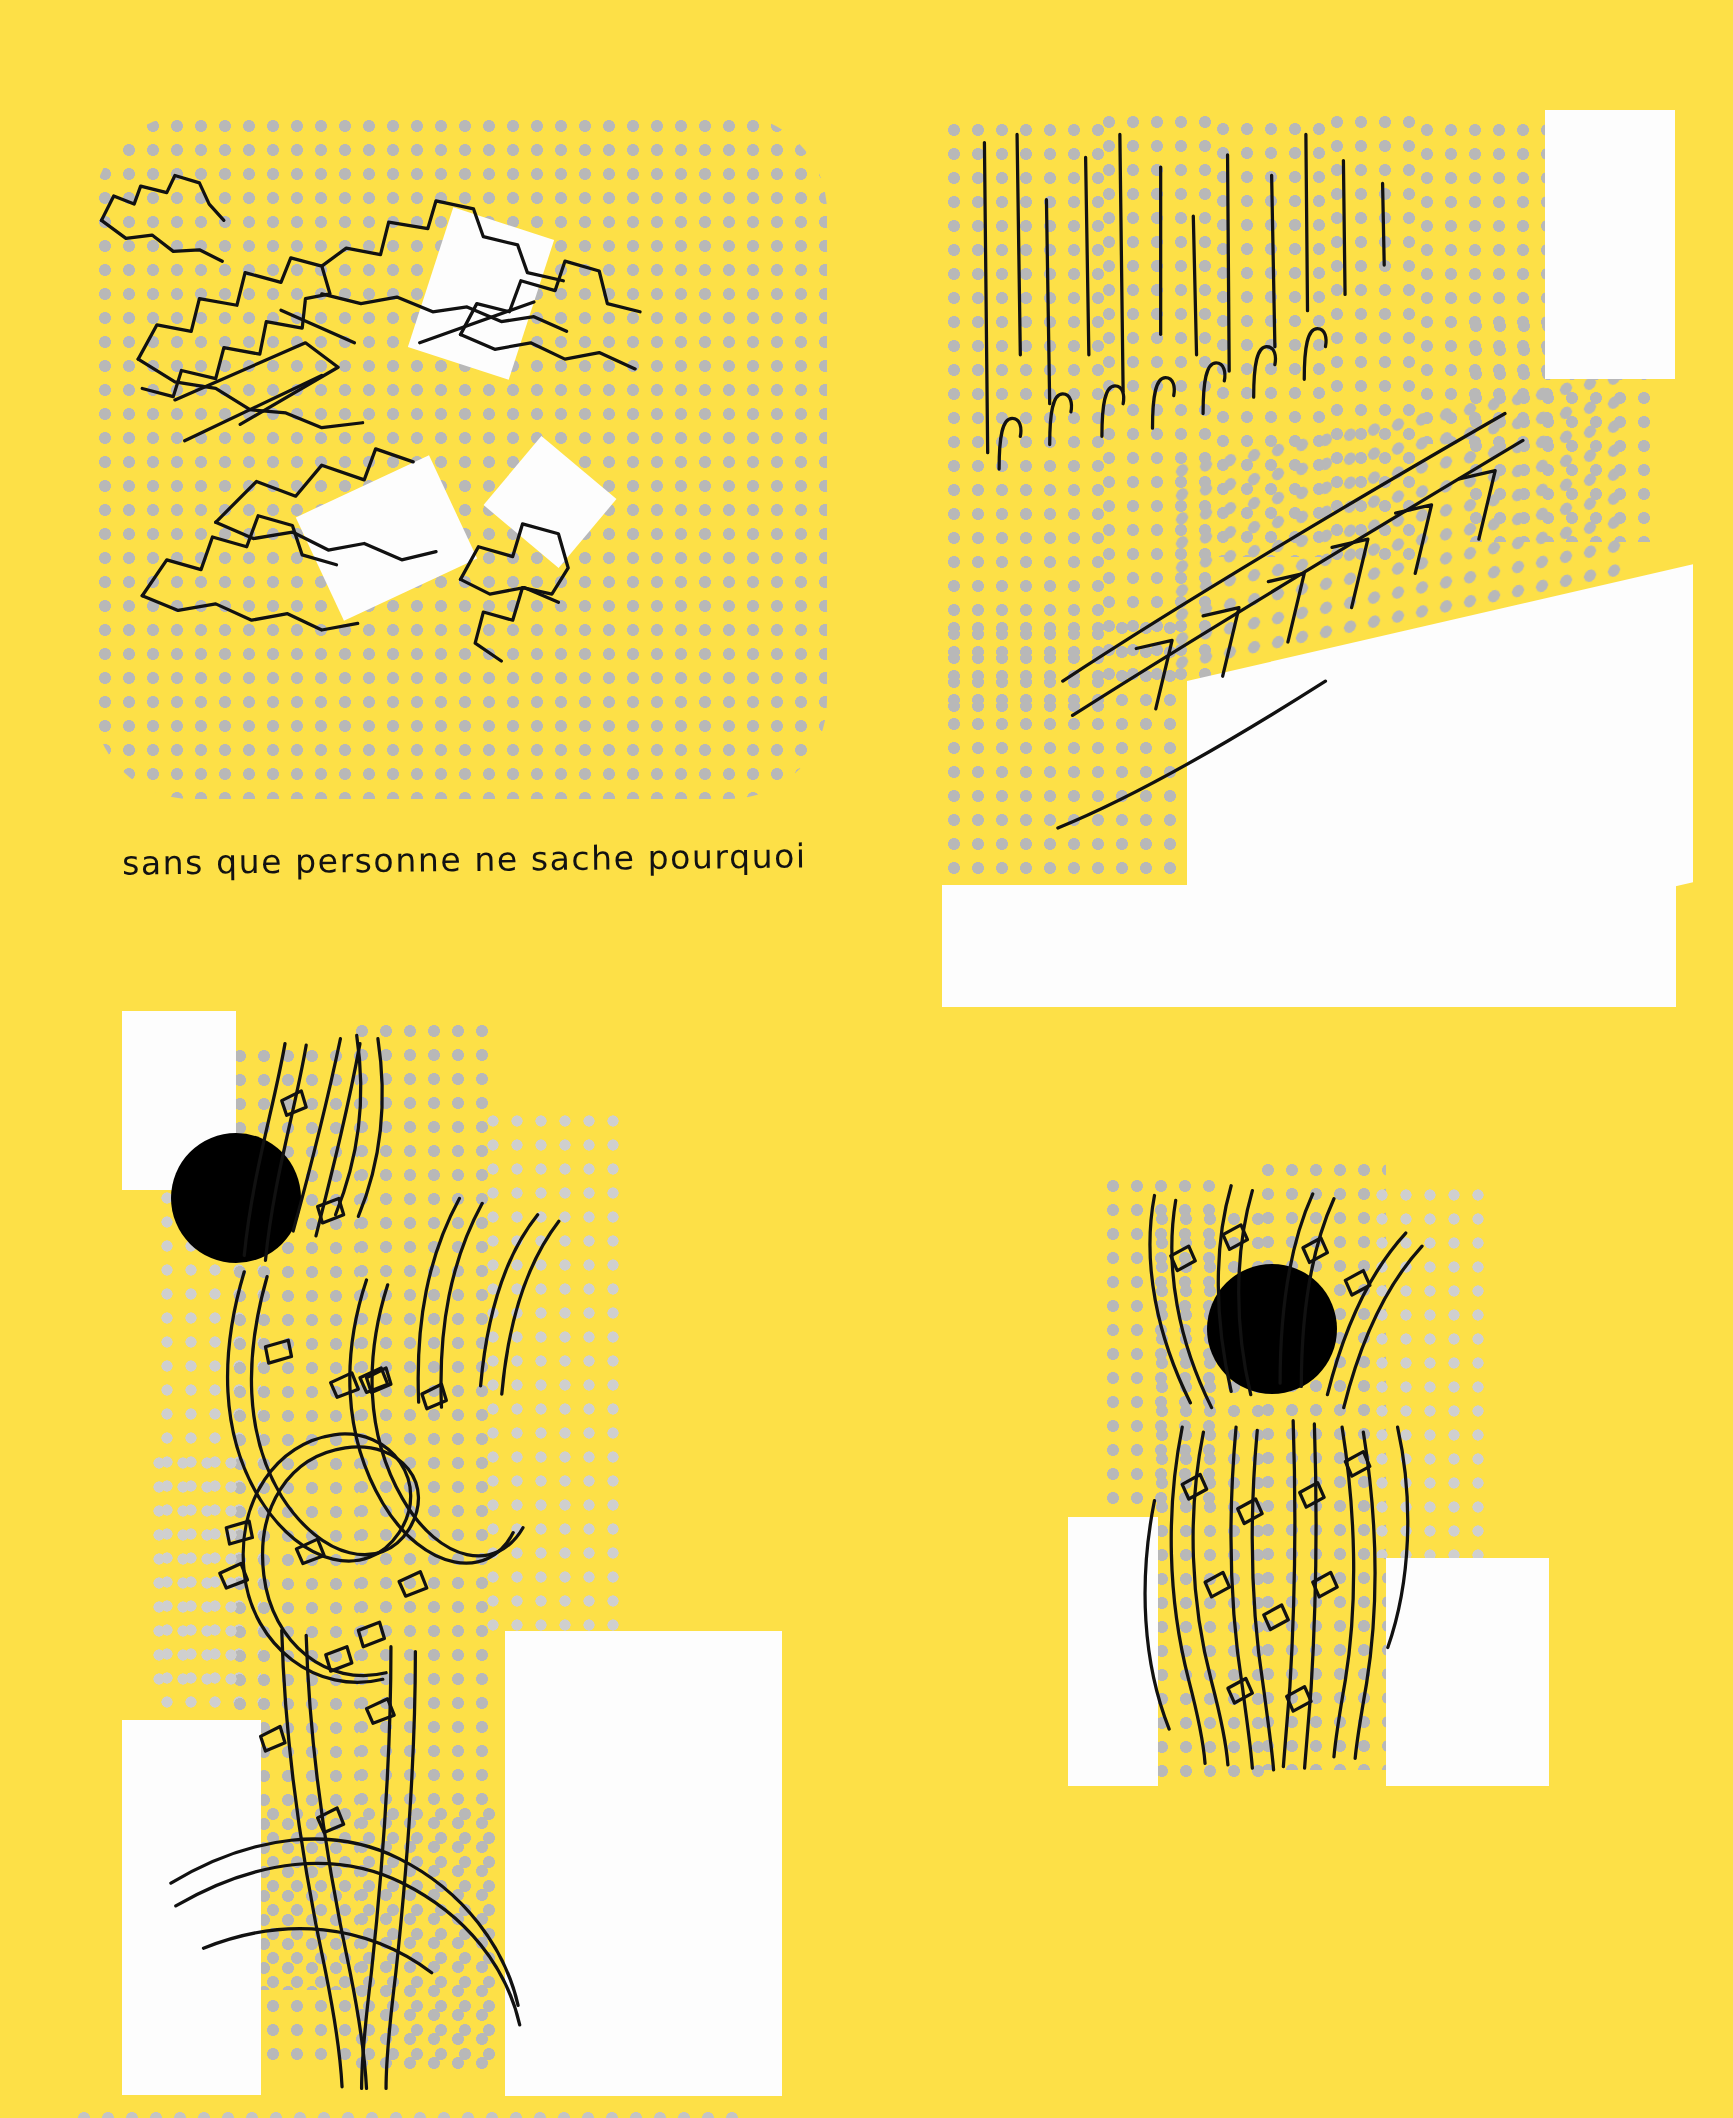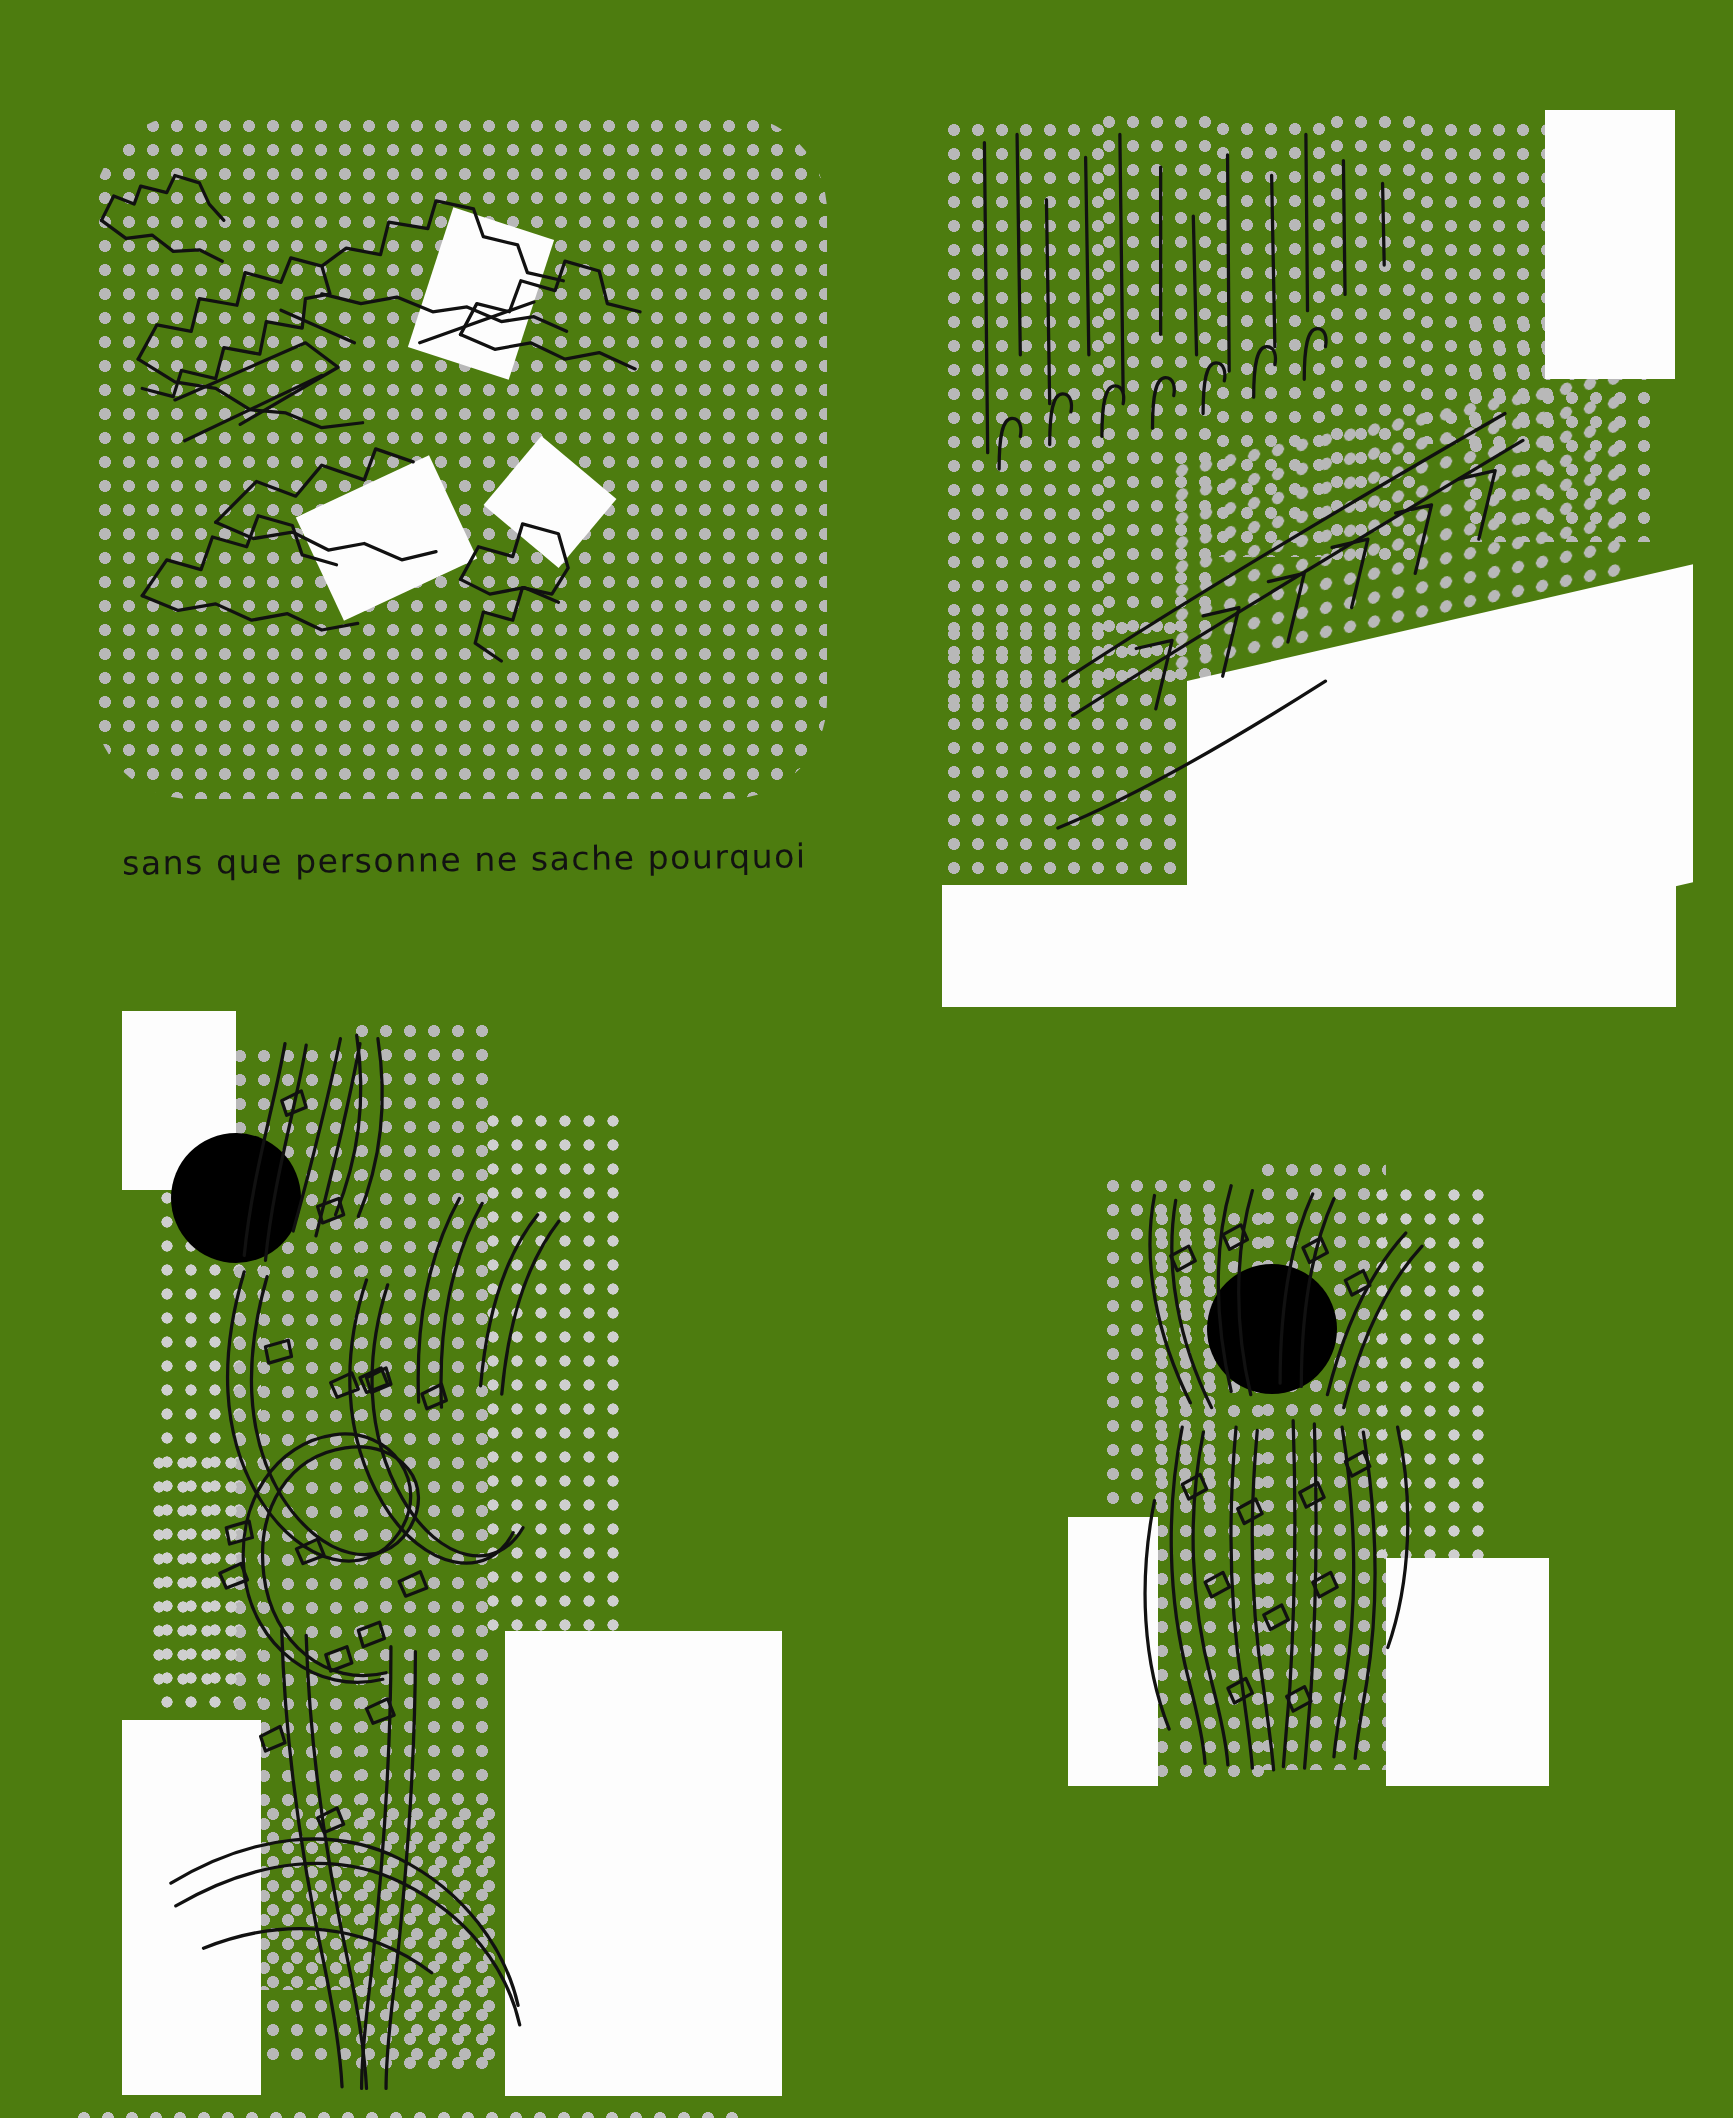--- a/index.html
+++ b/index.html
@@ -10,21 +10,21 @@
   body {
     width: 1734px;
     height: 2119px;
     position: relative;
     overflow: hidden;
     font-family: "Liberation Sans", sans-serif;
   }
   .page {
     position: absolute;
     inset: 0;
-    background: #4d7c0f;
+    background: #fde047;
   }
   .panel {
     position: absolute;
   }
   
   .dots {
     position: absolute;
     background-image: radial-gradient(circle at 50% 50%, #b8b8b8 0 34%, rgba(0,0,0,0) 36%);
     background-size: 24px 24px;
     background-position: 0 0;

